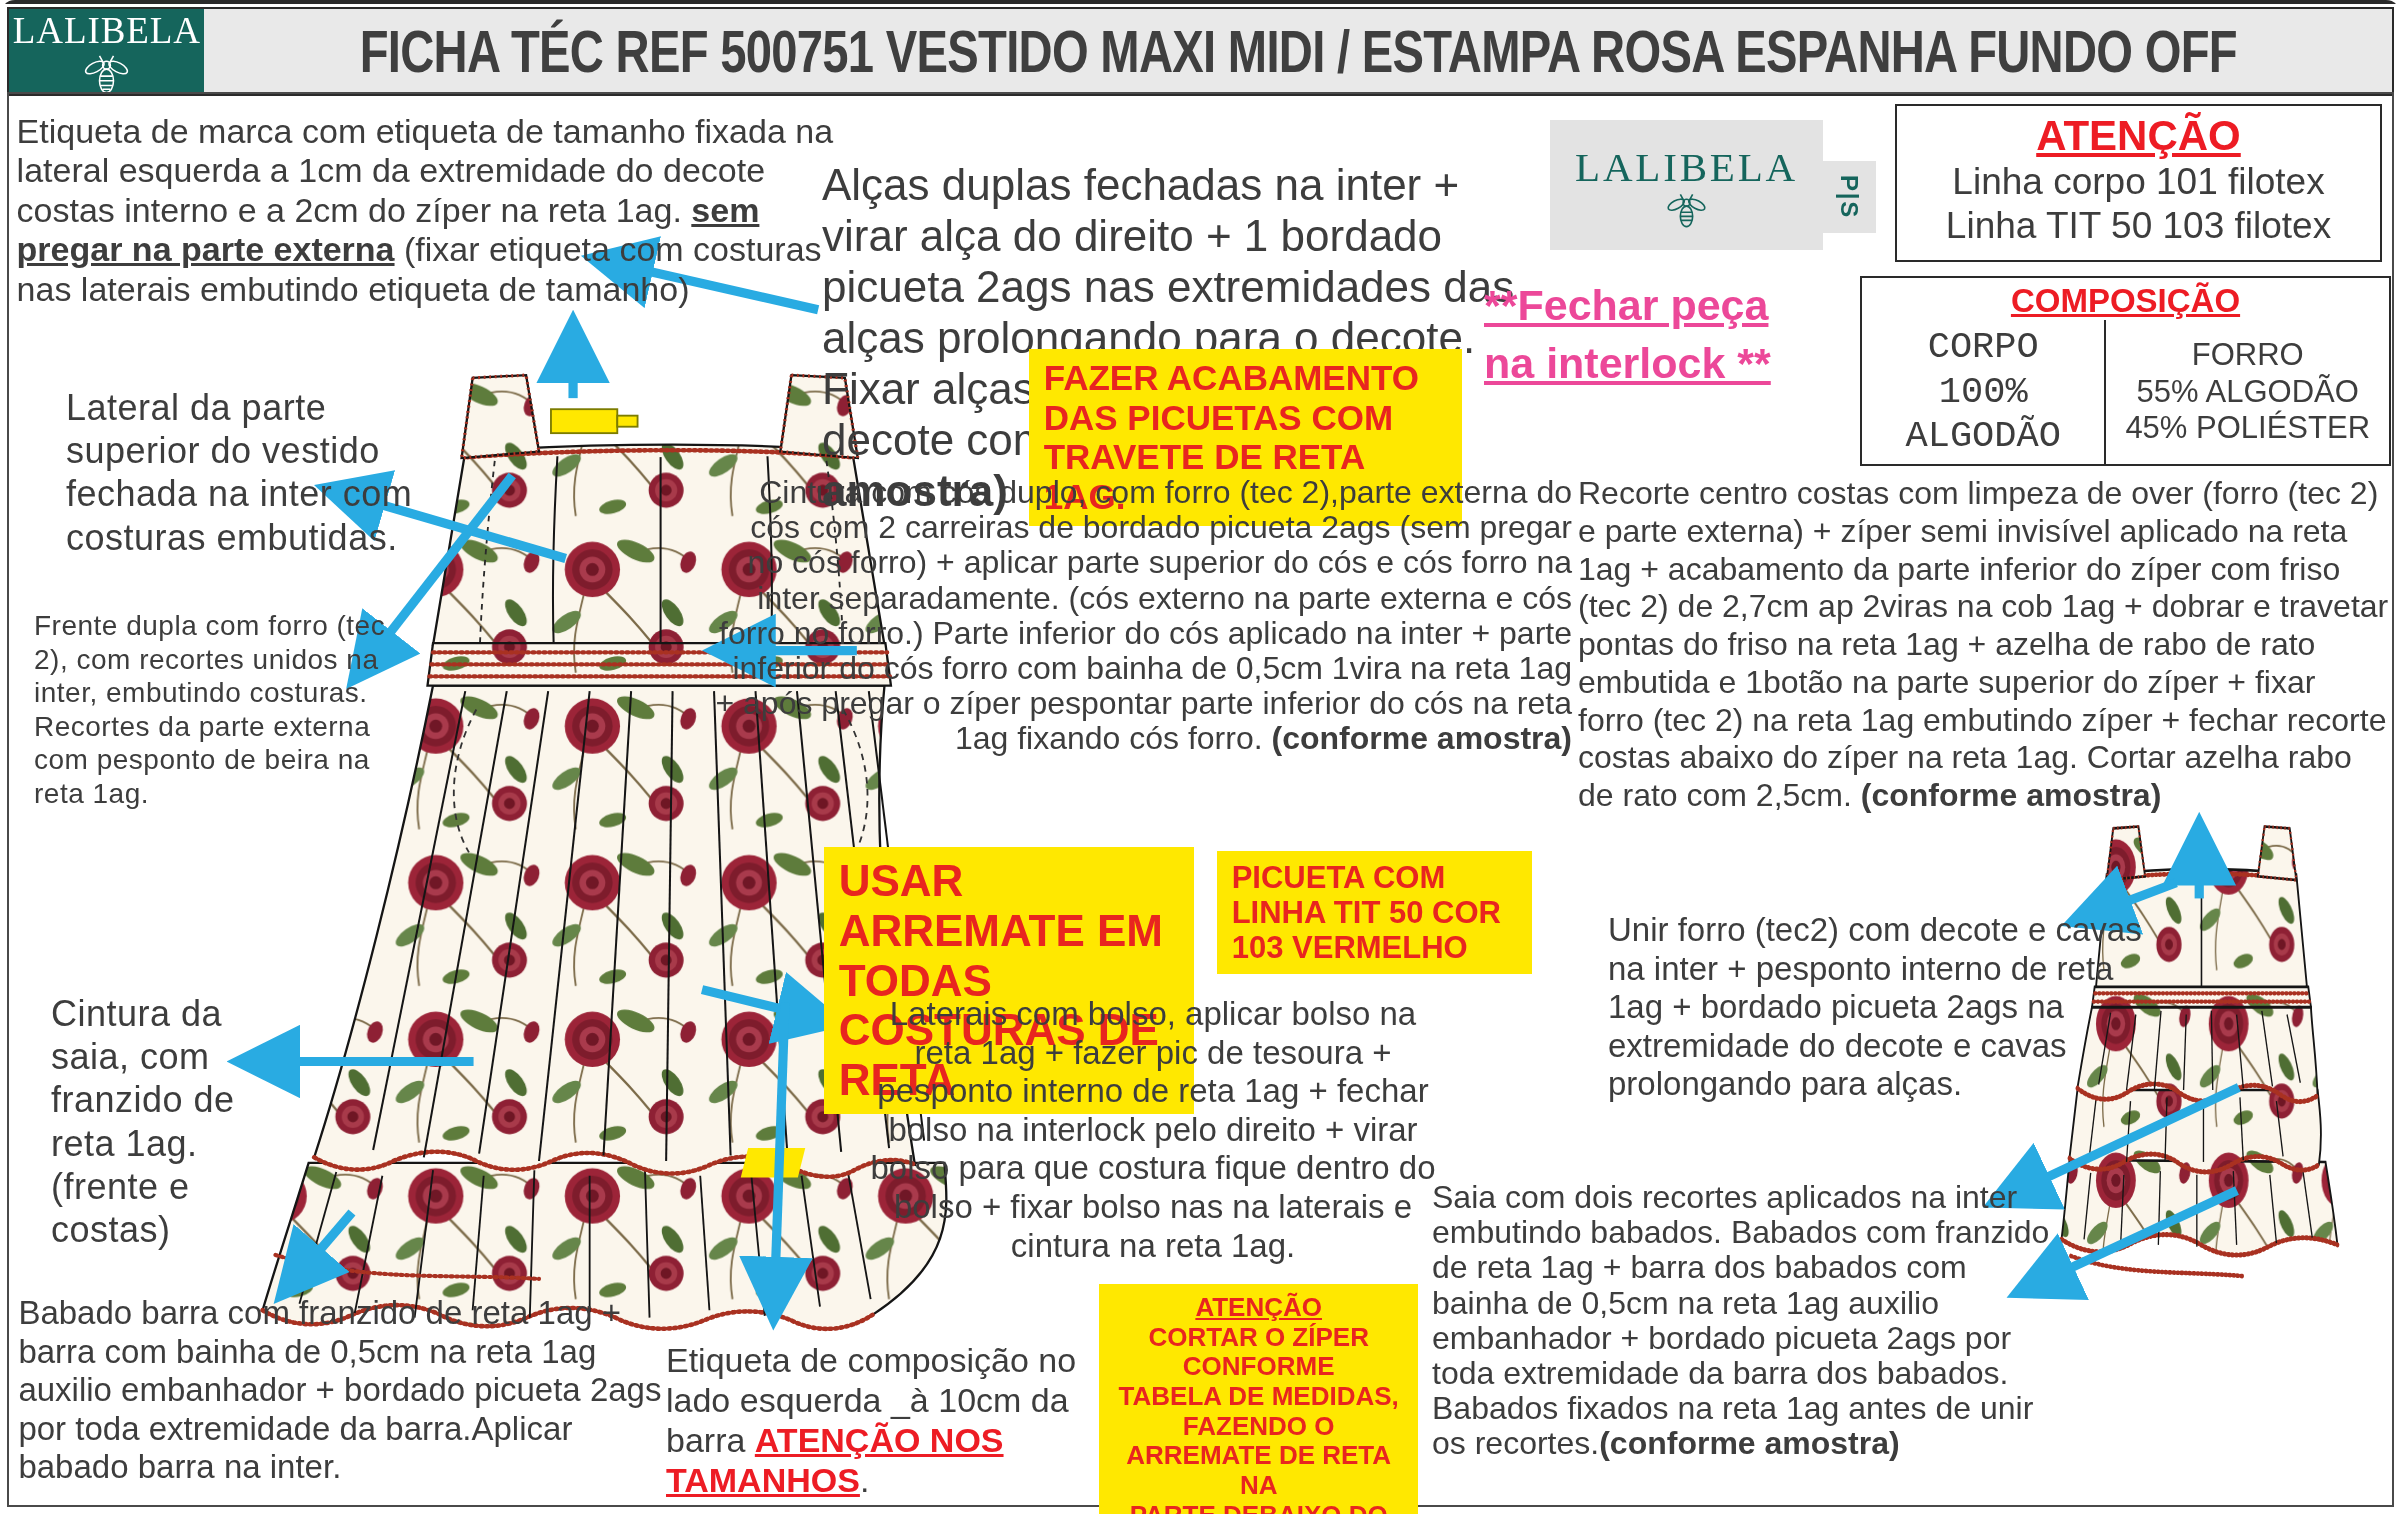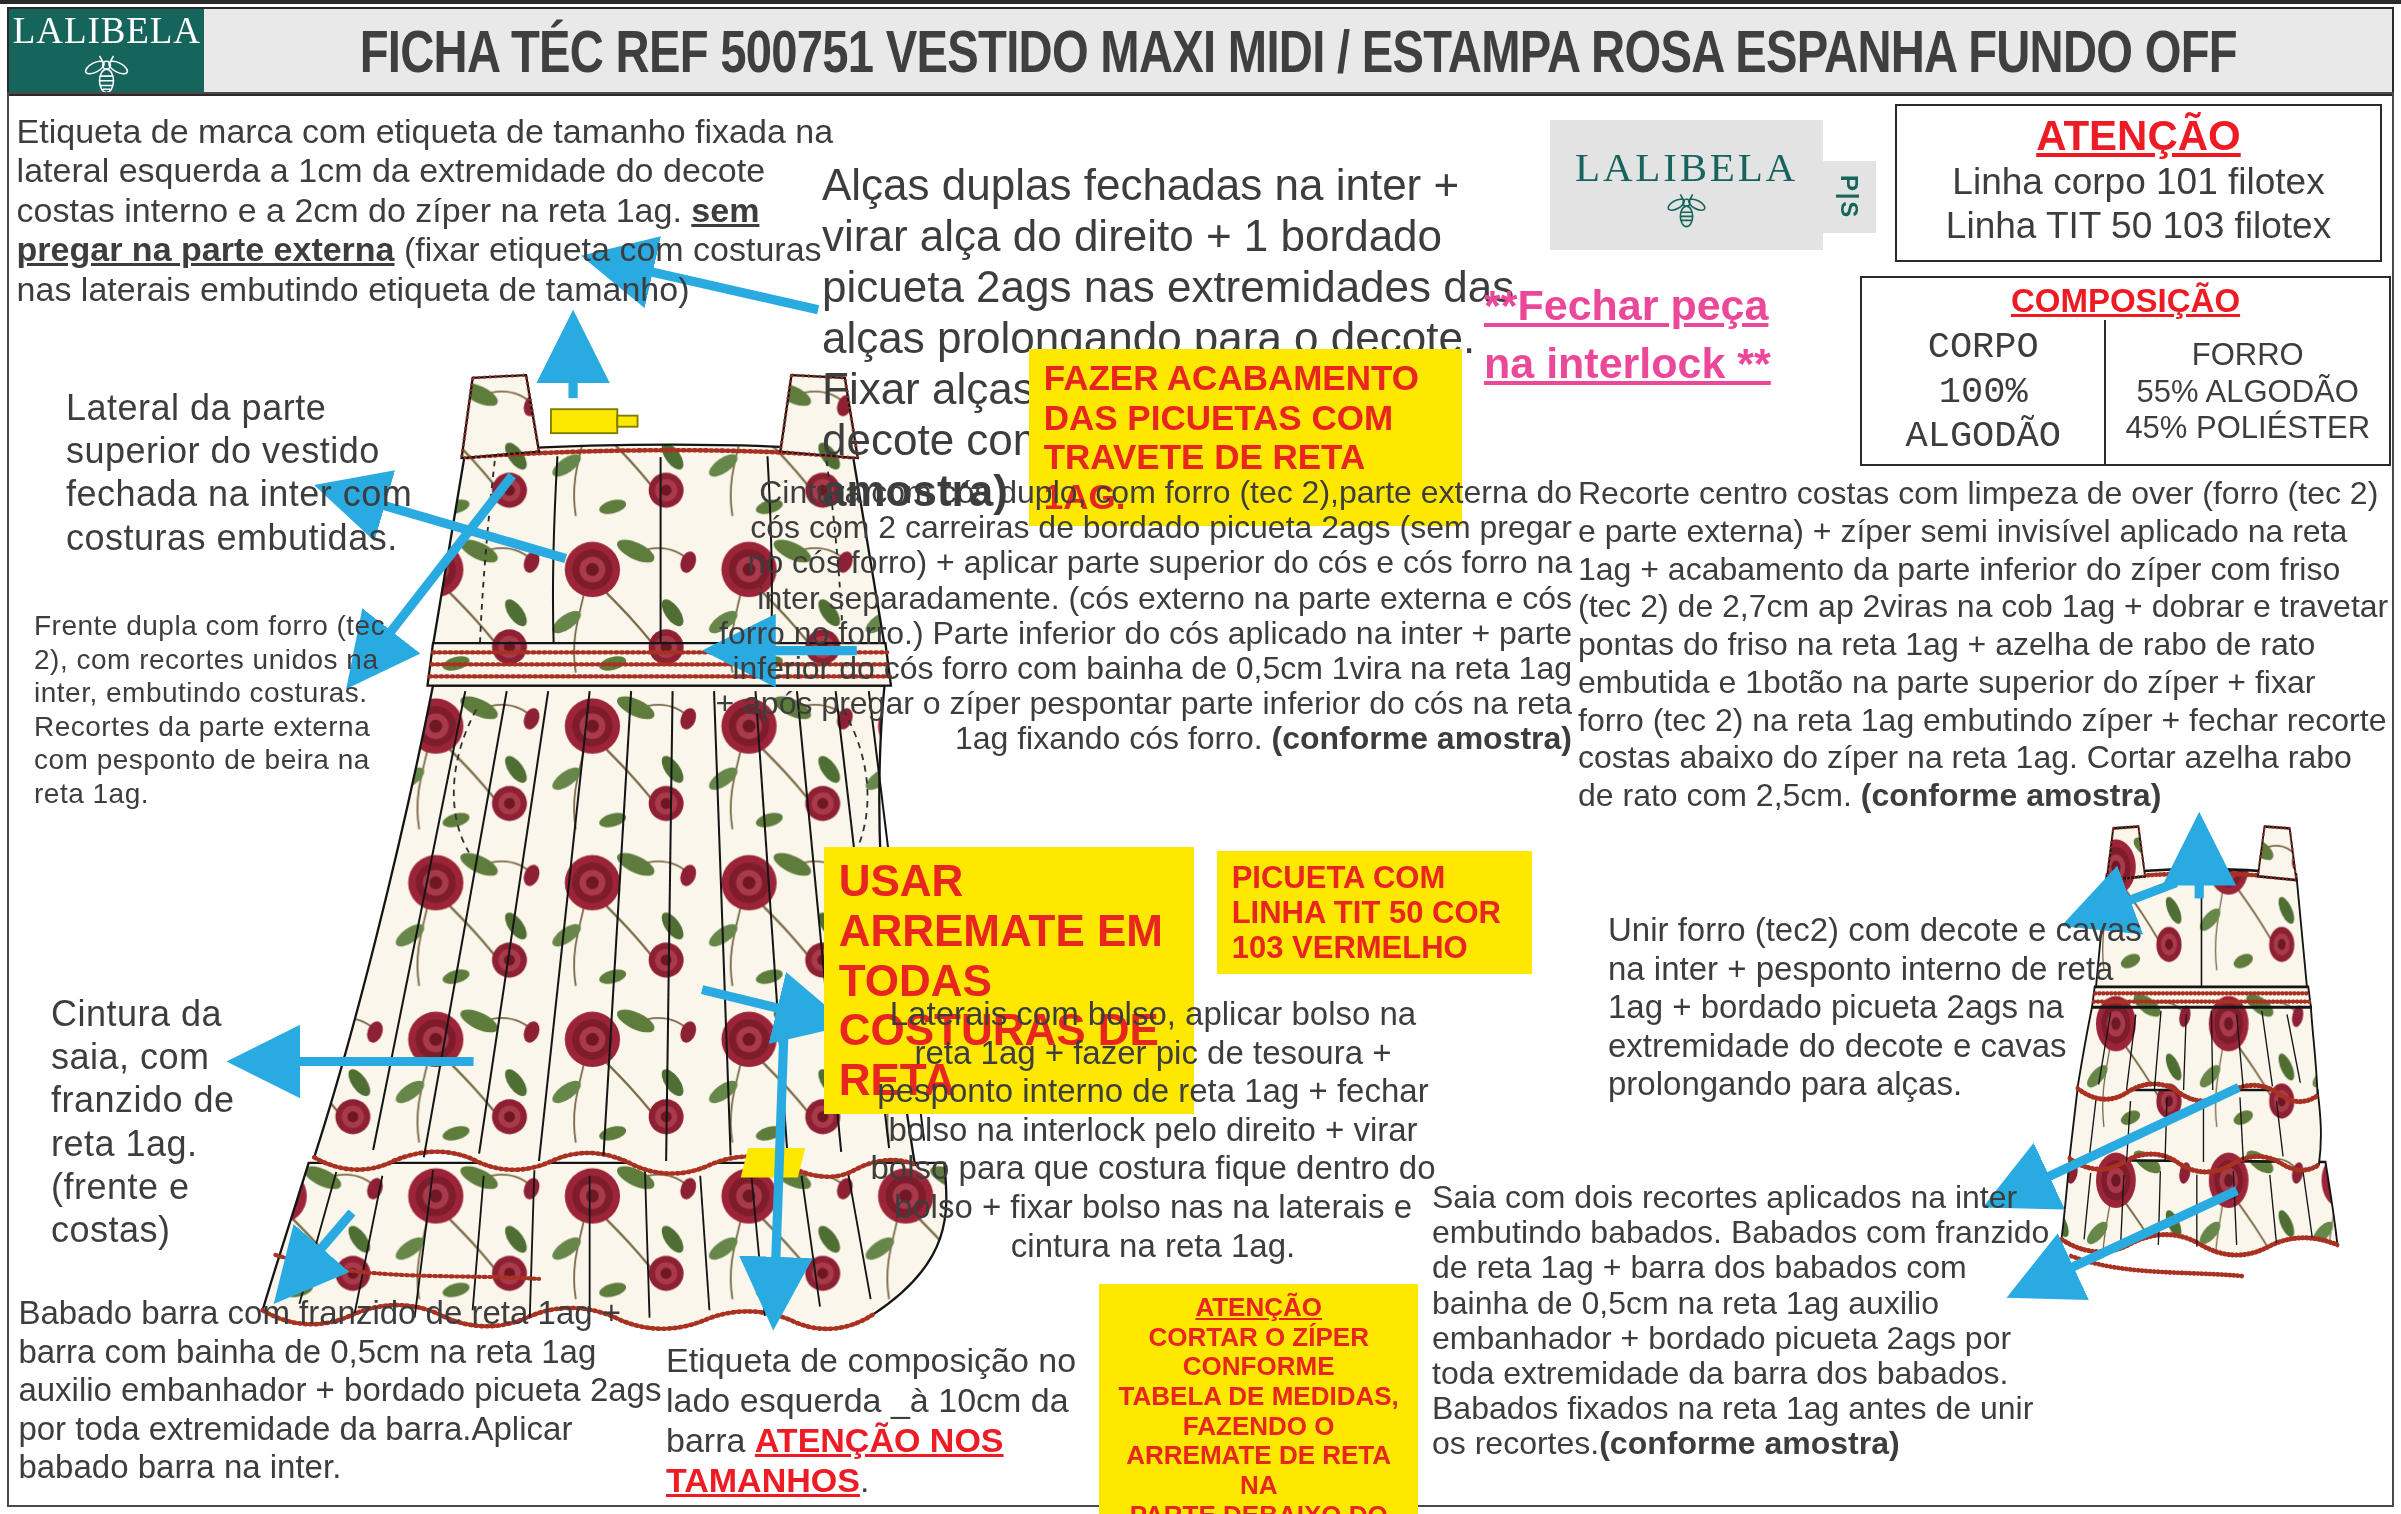--- a/index.html
+++ b/index.html
@@ -1,17 +1,17 @@
 <!DOCTYPE html>
 <html style="font-size:14.7px"><head>
 <meta charset="utf-8">
 <style>
   html,body{margin:0;padding:0;background:#ffffff;}
   #sheet{position:relative;width:2401px;height:1514px;background:#fff;overflow:hidden;
-         font-family:"Liberation Sans",sans-serif;}
+         font-family:"Liberation Sans",sans-serif;border-radius:15px;}
   #frame-top{position:absolute;left:0;top:0;width:2401px;height:3.7px;background:#2a2a2a;}
   #main-frame{position:absolute;left:7.4px;top:92px;right:7.4px;bottom:7.4px;border:2.8px solid #4a4a4a;}
   #header{position:absolute;left:7.4px;top:7.4px;right:7.4px;height:85px;border:2.8px solid #2a2a2a;
           background:#e9e9e9;display:flex;align-items:stretch;}
   #logo{width:195px;background:#15655c;color:#fff;display:flex;flex-direction:column;
         align-items:center;justify-content:center;flex-shrink:0;}
   #logo .brand{font-family:"Liberation Serif",serif;font-size:37px;letter-spacing:0.9px;color:#fff;}
   #title-wrap{flex:1;display:flex;align-items:center;justify-content:center;overflow:hidden;}
   #page-title{font-size:59px;font-weight:bold;color:#3f3f3f;white-space:nowrap;
               transform:scaleX(0.8);letter-spacing:-0.9px;}

